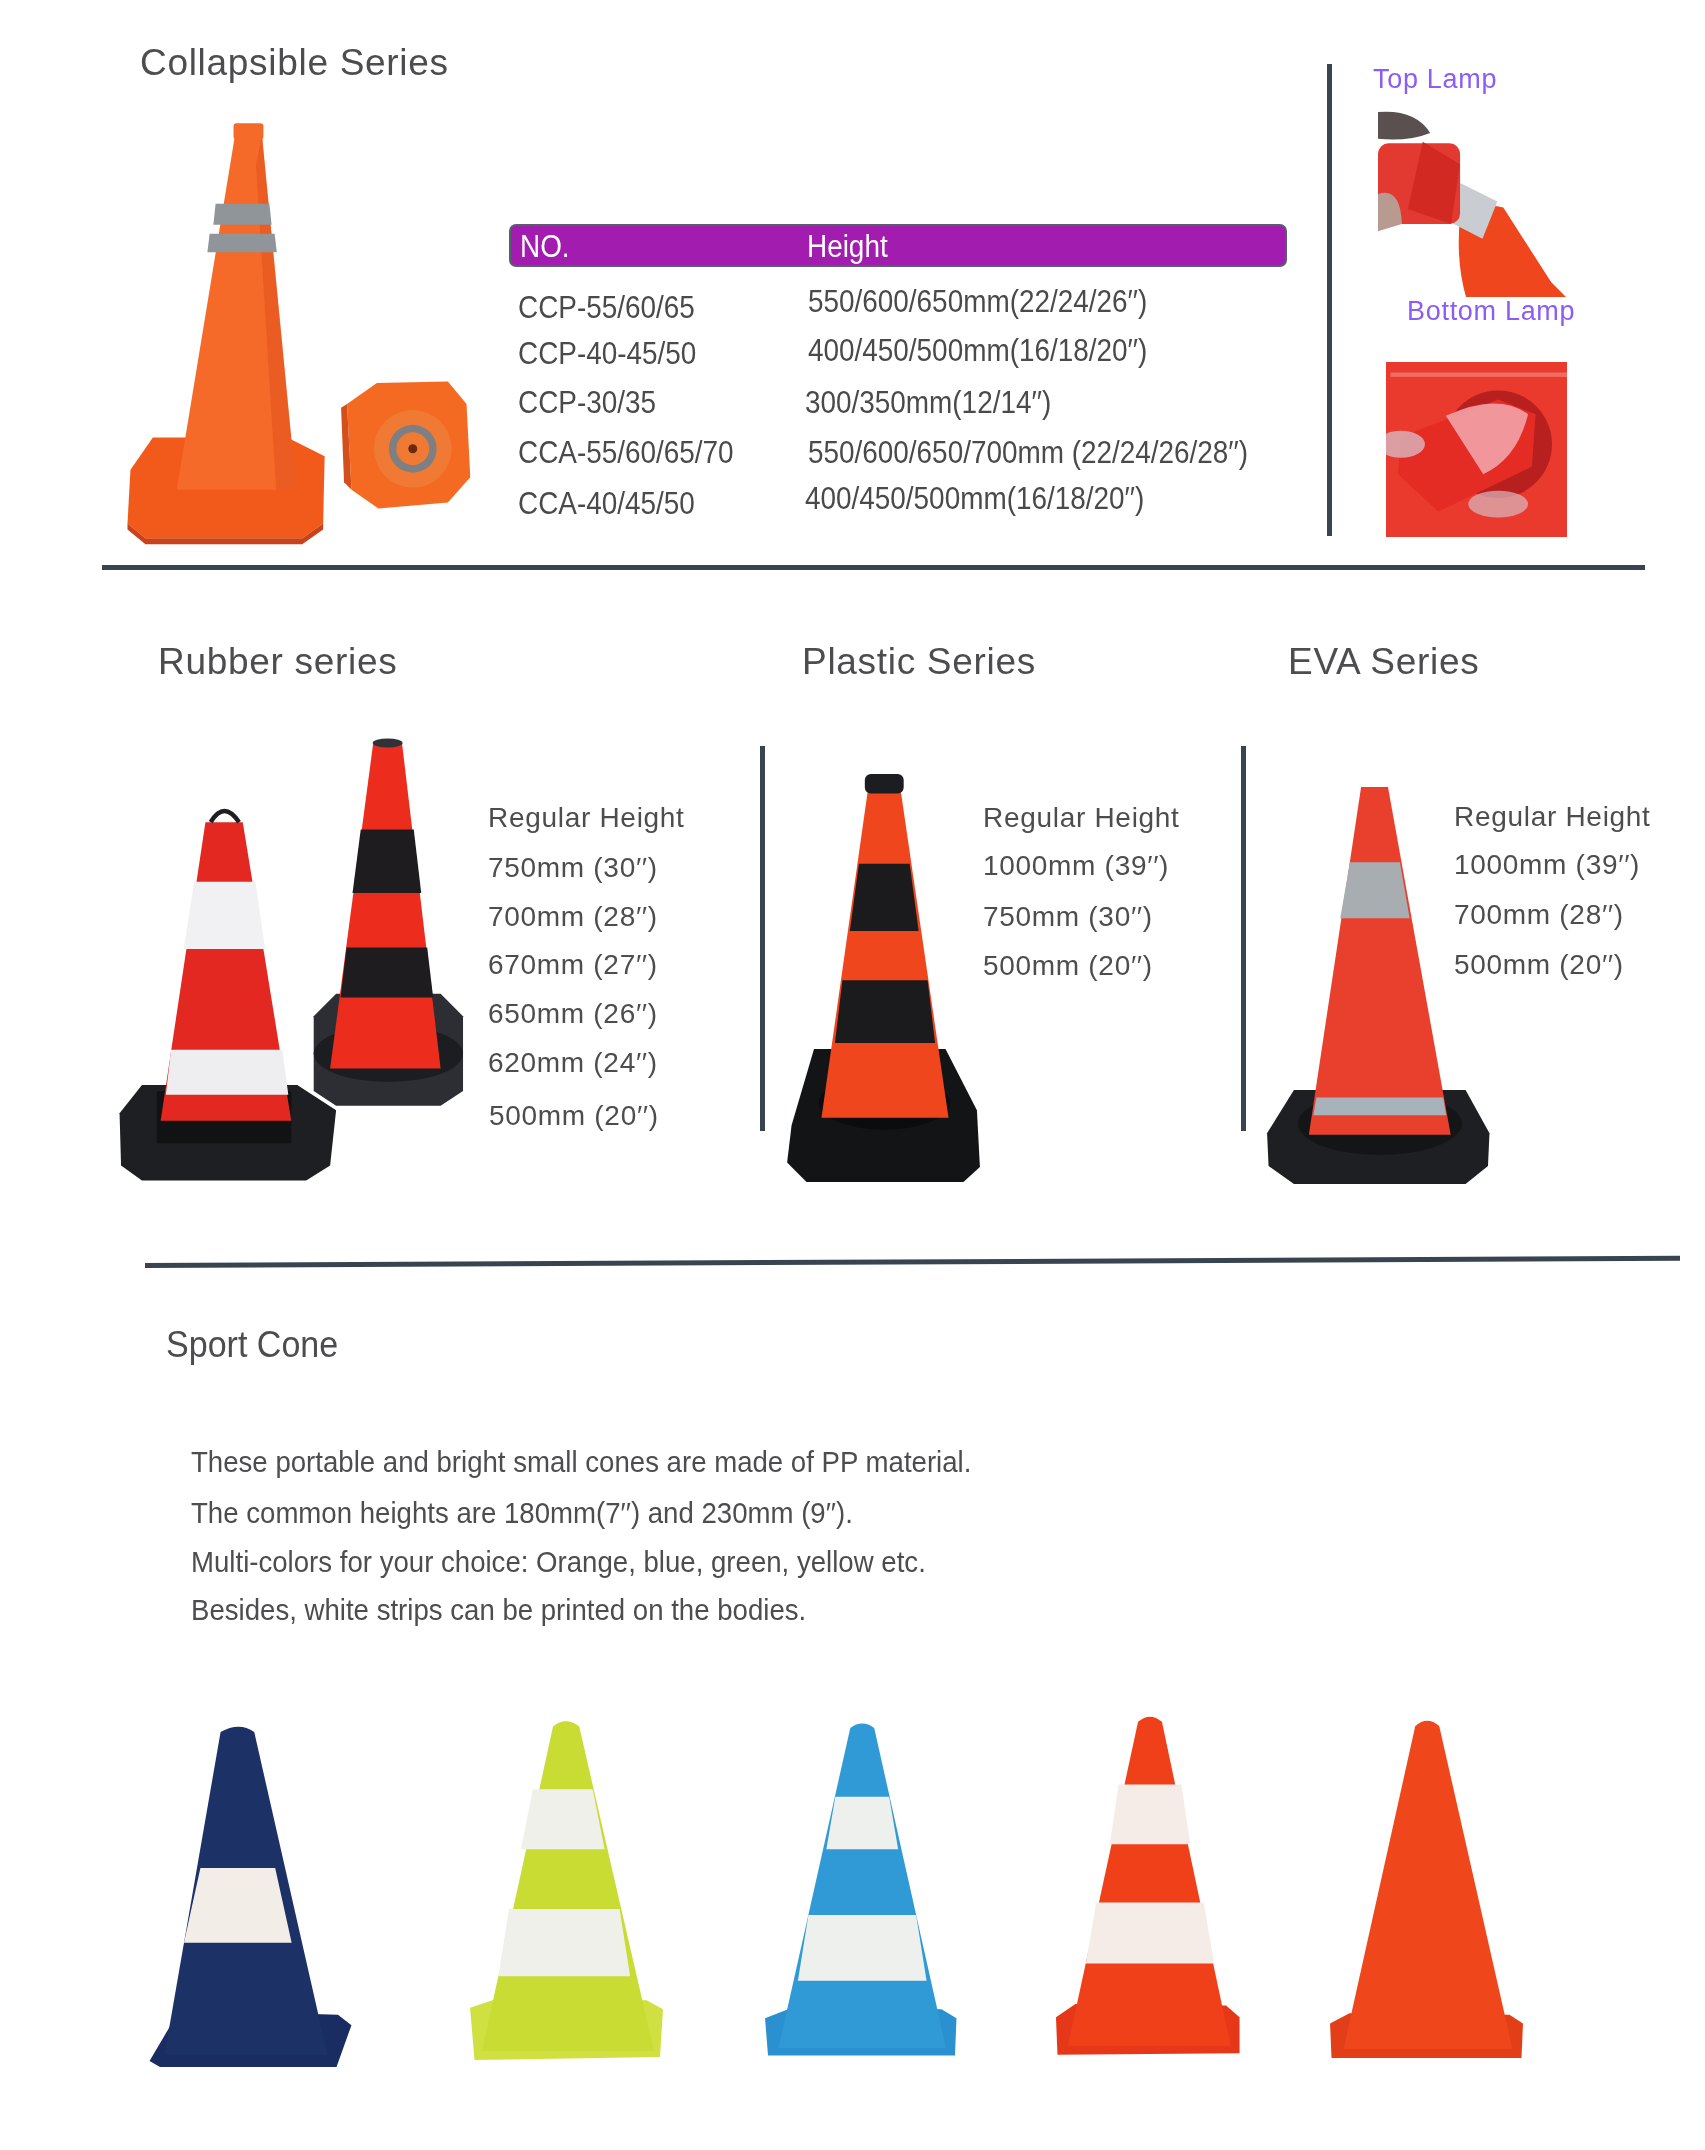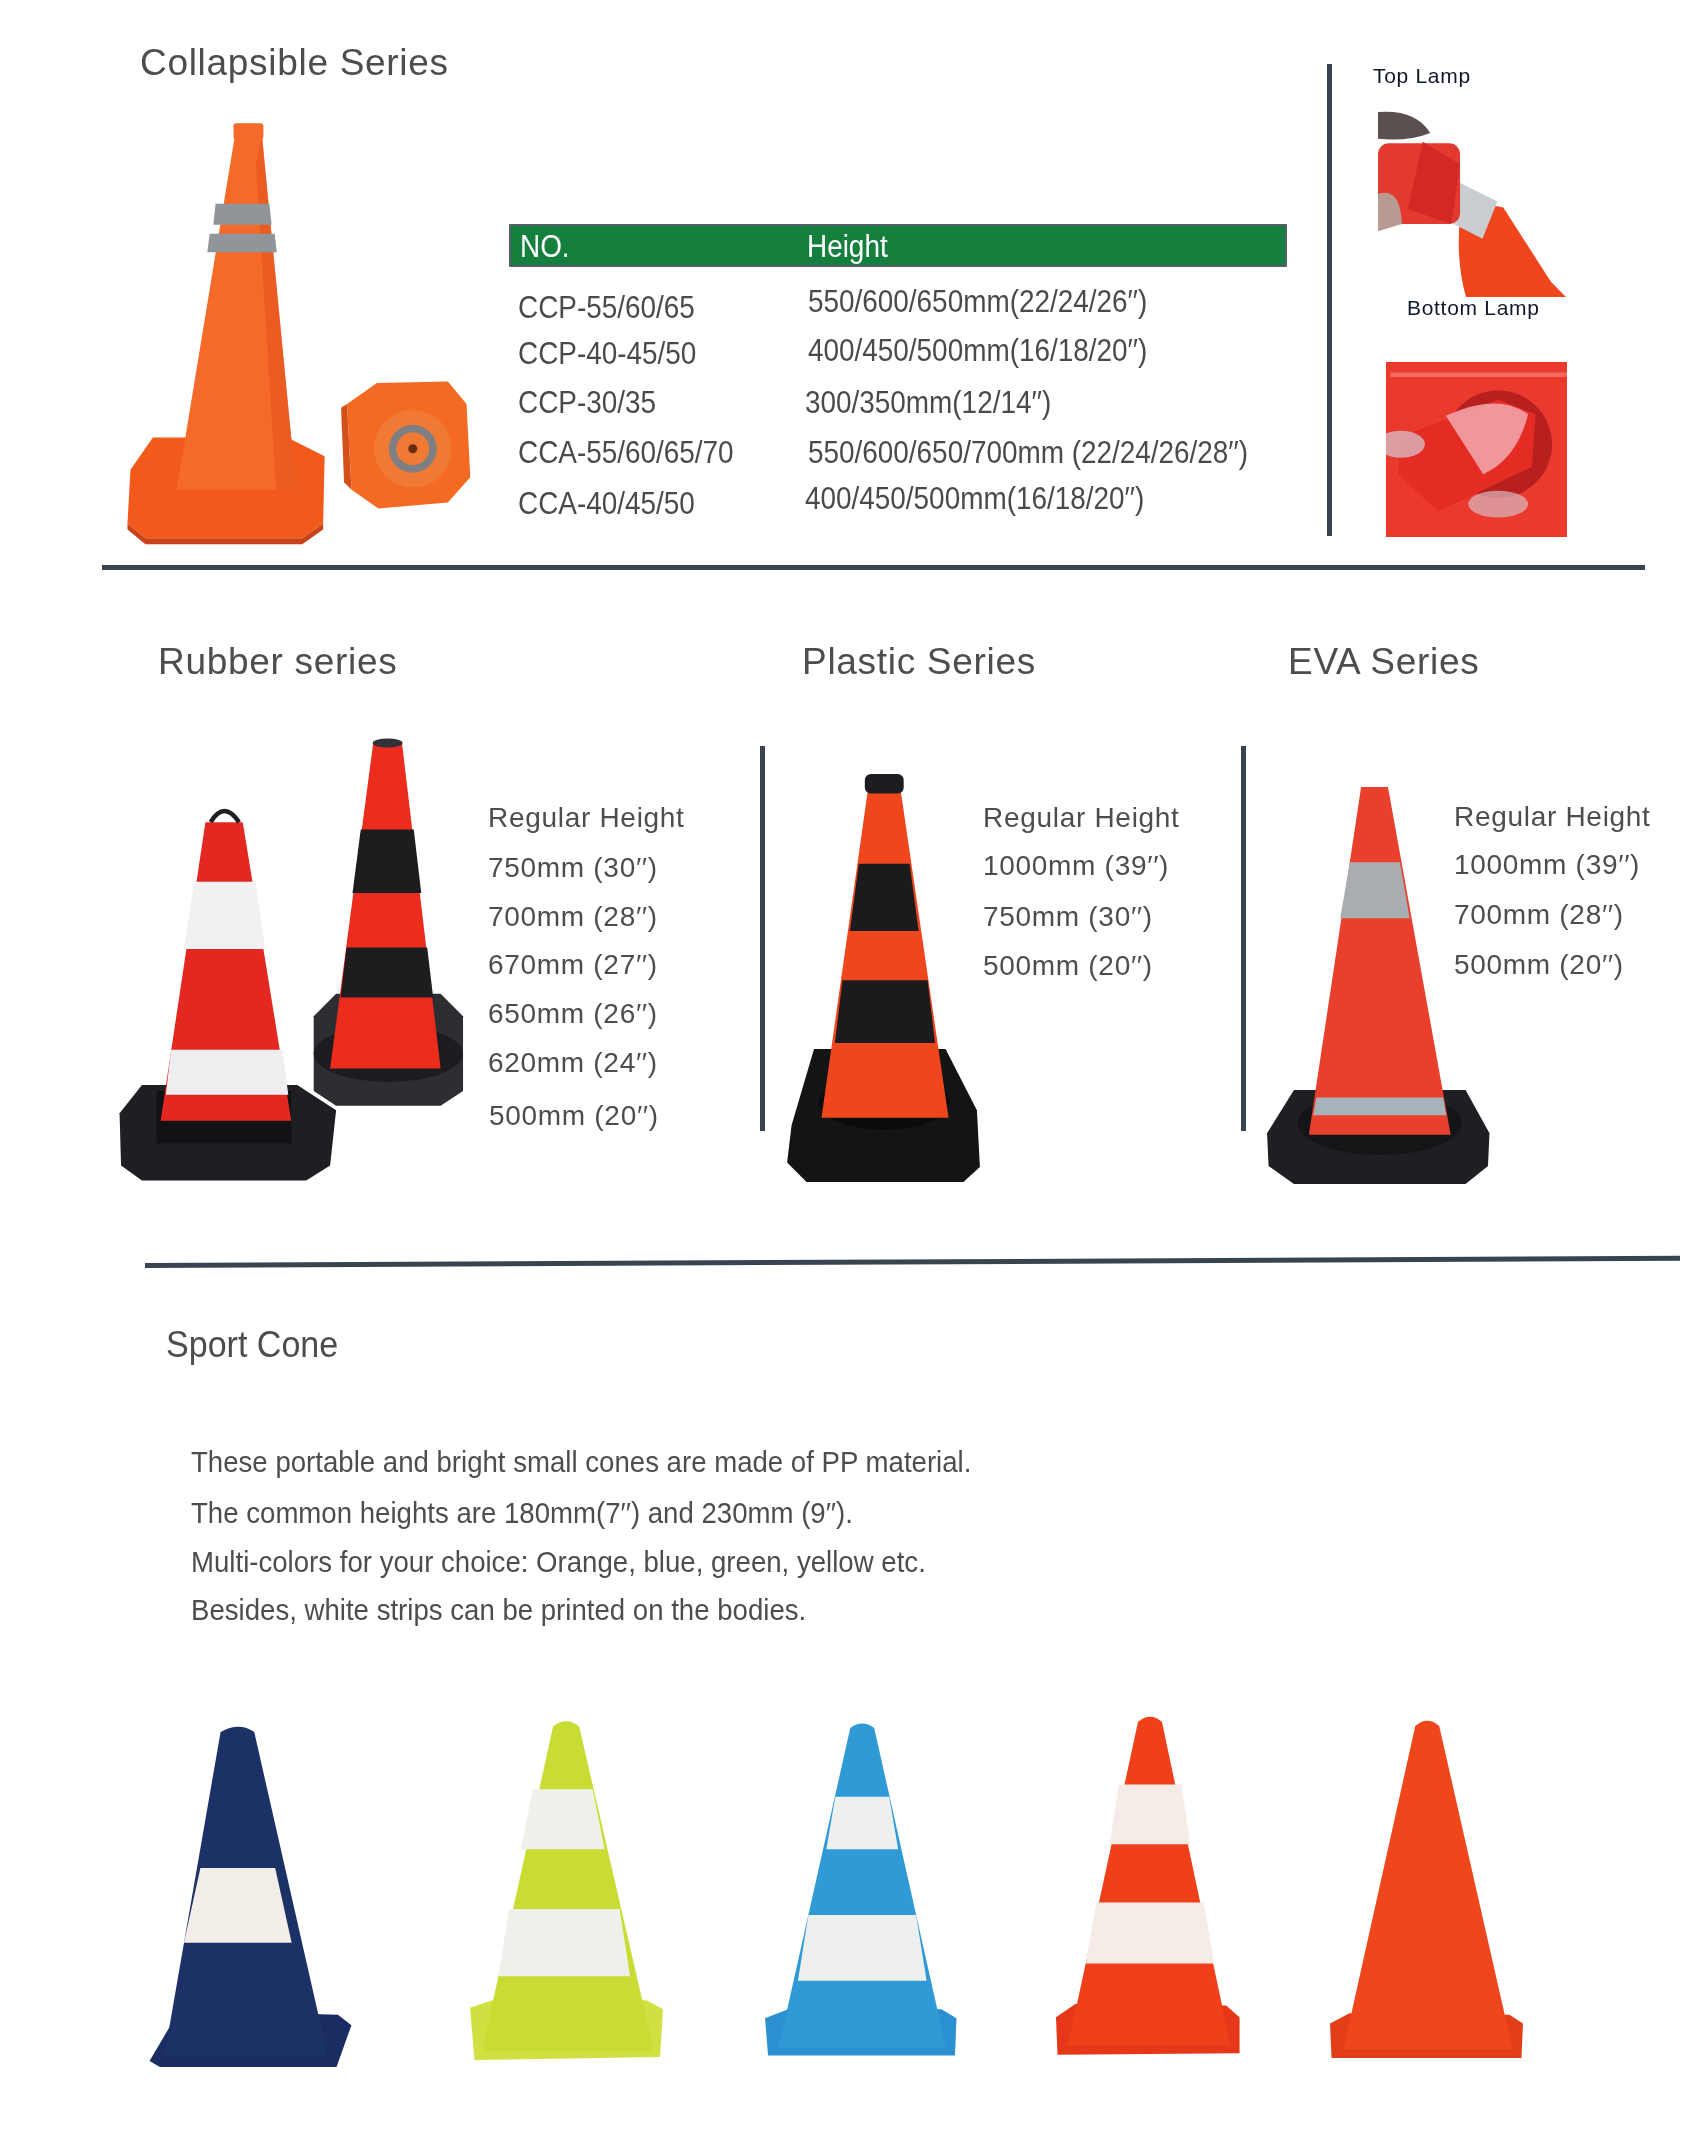--- a/index.html
+++ b/index.html
@@ -6,25 +6,25 @@
   body { width:1705px; height:2151px; position:relative; overflow:hidden;
          font-family:"Liberation Sans", "DejaVu Sans", sans-serif; color:#4a4a4c; }
   .abs { position:absolute; }
   .title { font-size:37px; color:#4d4d4f; letter-spacing:0.7px; white-space:nowrap; }
   .title.narrow { letter-spacing:0; transform:scaleX(0.92); transform-origin:left top; }
   .rule-h { position:absolute; height:4.5px; background:#38444f; }
   .rule-v { position:absolute; width:4.5px; background:#38444f; }
 
   
   .tbl-head { position:absolute; left:509px; top:224px; width:774px; height:39px;
-              background:#15803d; border:2.2px solid #56606c; border-radius:1px; }
+              background:#a21caf; border:2.2px solid #56606c; border-radius:7px; }
   .tbl-head span { position:absolute; top:3px; font-size:31px; color:#ffffff; transform:scaleX(0.9); transform-origin:left top; }
   .tbl-cell { position:absolute; font-size:31px; color:#4a4a4c; white-space:nowrap; transform:scaleX(0.9); transform-origin:left top; }
 
-  .lamp-label { font-size:21px; color:#0f172a; letter-spacing:0.7px; white-space:nowrap; }
+  .lamp-label { font-size:27px; color:#8b5cf6; letter-spacing:0.7px; white-space:nowrap; }
   .spec { position:absolute; font-size:28px; color:#4d4d4f; letter-spacing:0.7px; white-space:nowrap; }
   .para { position:absolute; left:191px; font-size:30px; color:#4d4d4f; white-space:nowrap; }
 
   svg { display:block; overflow:visible; }
 </style>
 </head>
 <body>
 
 <div class="abs title" style="left:140px; top:42px;">Collapsible Series</div>
 

